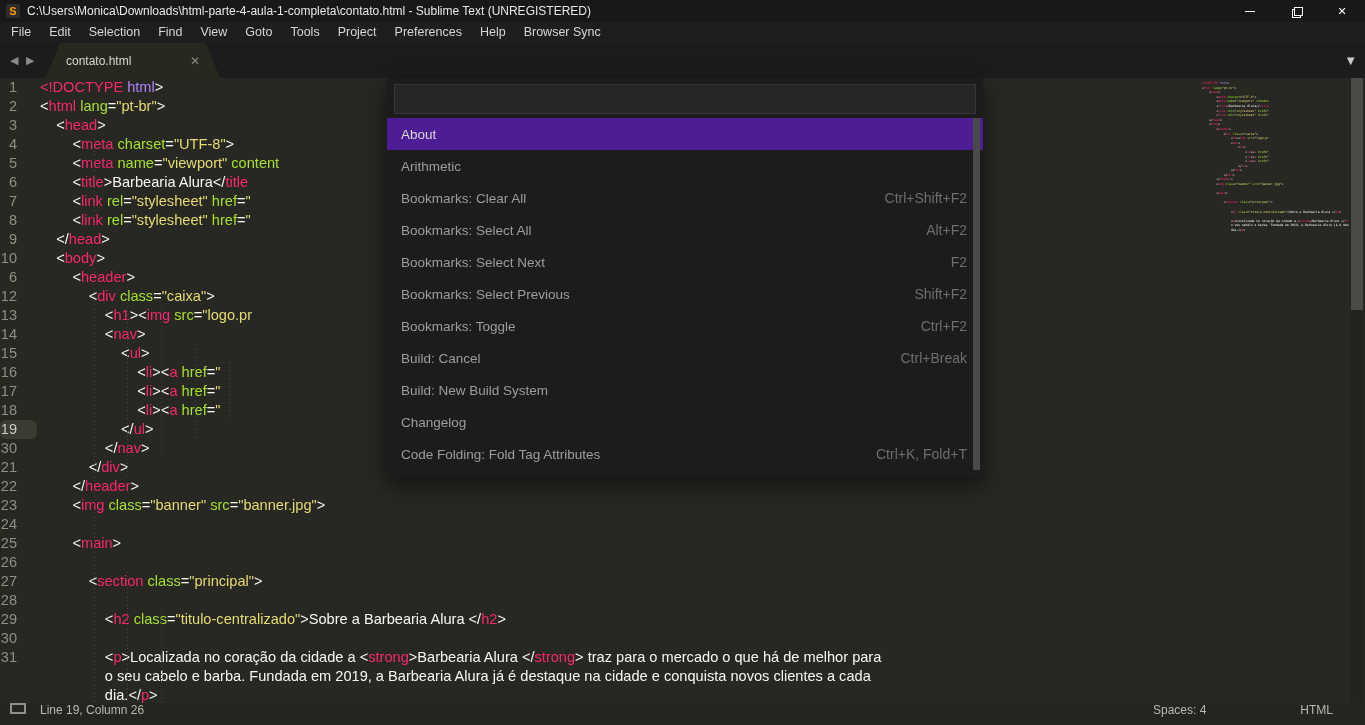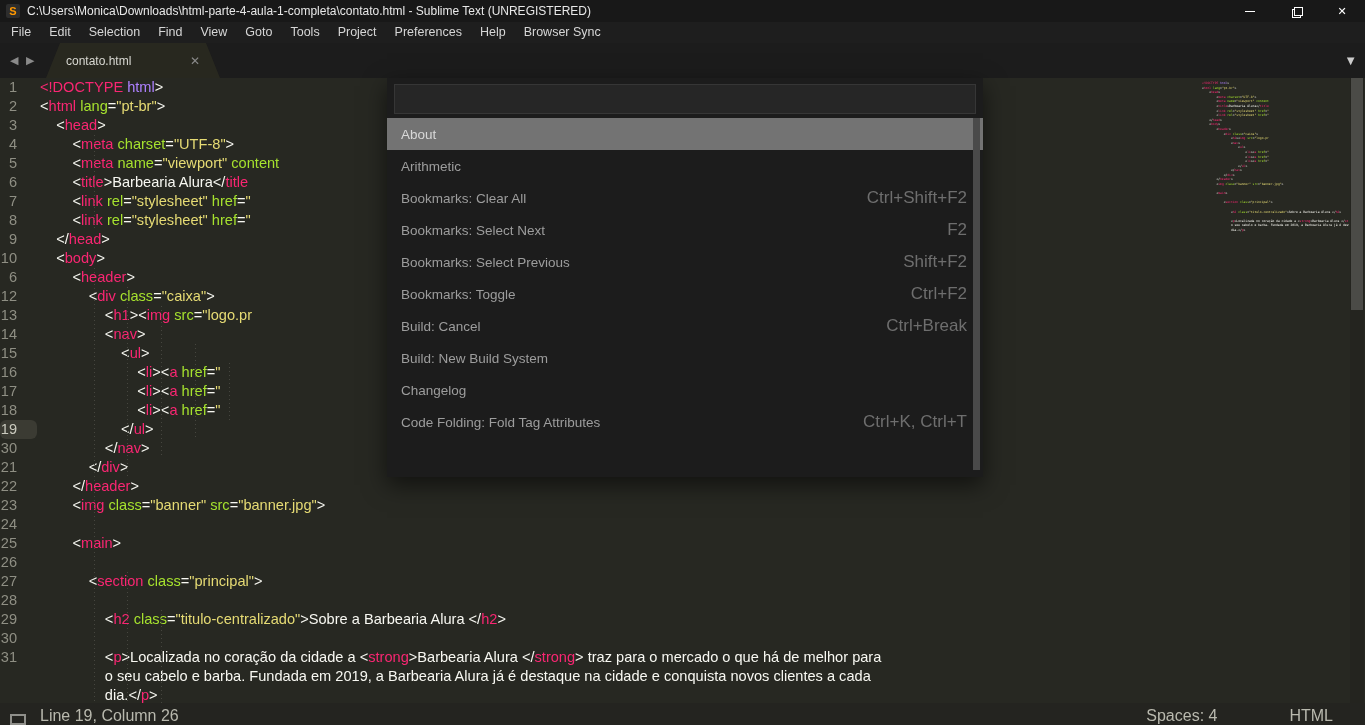--- a/index.html
+++ b/index.html
@@ -55,29 +55,29 @@
   #vscroll-thumb { position:absolute; left:1px; top:0; width:12px; height:232px; background:#4b4b47; }
 
   
   #palette { position:absolute; left:387px; top:78px; width:596px; height:399px; background:#1c1c1c;
              box-shadow:0 8px 22px rgba(0,0,0,.55); }
   #palette-input { position:absolute; left:7px; top:6px; width:582px; height:30px; background:#262626;
                    border:1px solid #363636; color:#d8d8d8; font-size:13px; padding:0 8px; outline:none; }
   #palette-list { position:absolute; left:0; top:40px; width:596px; height:352px; }
   .pal-item { height:32px; display:flex; align-items:center; padding:0 16px 0 14px;
               color:#9d9d9d; font-size:13.5px; }
-  .pal-item.sel { background:#737373; color:#d8d8d8; }
-  .pal-shortcut { margin-left:auto; color:#6e6e6e; font-size:17px; }
+  .pal-item.sel { background:#4c1d95; color:#d8d8d8; }
+  .pal-shortcut { margin-left:auto; color:#6e6e6e; font-size:14px; }
   #palette-scroll { position:absolute; right:3px; top:40px; width:7px; height:352px; background:#4a4a4a; }
 
   
   #statusbar { position:absolute; left:0; top:703px; width:1365px; height:22px; background:#242420;
-               display:flex; align-items:flex-end; color:#b9b9ae; font-size:16px; }
+               display:flex; align-items:flex-start; color:#b9b9ae; font-size:12px; }
   #status-icon { width:16px; height:11px; border:2px solid #8f8f8a; margin:0 14px 0 10px; }
-  #sb-right { margin-left:auto; display:flex; }
+  #sb-right { margin-left:auto; display:flex;gap:22px; }
   #status-indent { margin-right:72px; }
   #status-syntax { margin-right:32px; }
 </style>
 </head>
 <body>
 
 <div id="titlebar">
   <div id="app-icon">S</div>
   <span>C:\Users\Monica\Downloads\html-parte-4-aula-1-completa\contato.html - Sublime Text (UNREGISTERED)</span>
   <div id="win-buttons">
@@ -208,20 +208,24 @@
         <span>About</span>
       </div>
       <div class="pal-item">
         <span>Arithmetic</span>
       </div>
       <div class="pal-item">
         <span>Bookmarks: Clear All</span>
         <span class="pal-shortcut">Ctrl+Shift+F2</span>
       </div>
       <div class="pal-item">
+        <span>Bookmarks: Select All</span>
+        <span class="pal-shortcut">Alt+F2</span>
+      </div>
+      <div class="pal-item">
         <span>Bookmarks: Select Next</span>
         <span class="pal-shortcut">F2</span>
       </div>
       <div class="pal-item">
         <span>Bookmarks: Select Previous</span>
         <span class="pal-shortcut">Shift+F2</span>
       </div>
       <div class="pal-item">
         <span>Bookmarks: Toggle</span>
         <span class="pal-shortcut">Ctrl+F2</span>
@@ -231,21 +235,21 @@
         <span class="pal-shortcut">Ctrl+Break</span>
       </div>
       <div class="pal-item">
         <span>Build: New Build System</span>
       </div>
       <div class="pal-item">
         <span>Changelog</span>
       </div>
       <div class="pal-item">
         <span>Code Folding: Fold Tag Attributes</span>
-        <span class="pal-shortcut">Ctrl+K, Ctrl+T</span>
+        <span class="pal-shortcut">Ctrl+K, Fold+T</span>
       </div>
     </div>
   <div id="palette-scroll"></div>
 </div>
 
 <div id="statusbar">
   <div id="status-icon"></div>
   <span>Line 19, Column 26</span>
   <div id="sb-right">
     <span id="status-indent">Spaces: 4</span>

